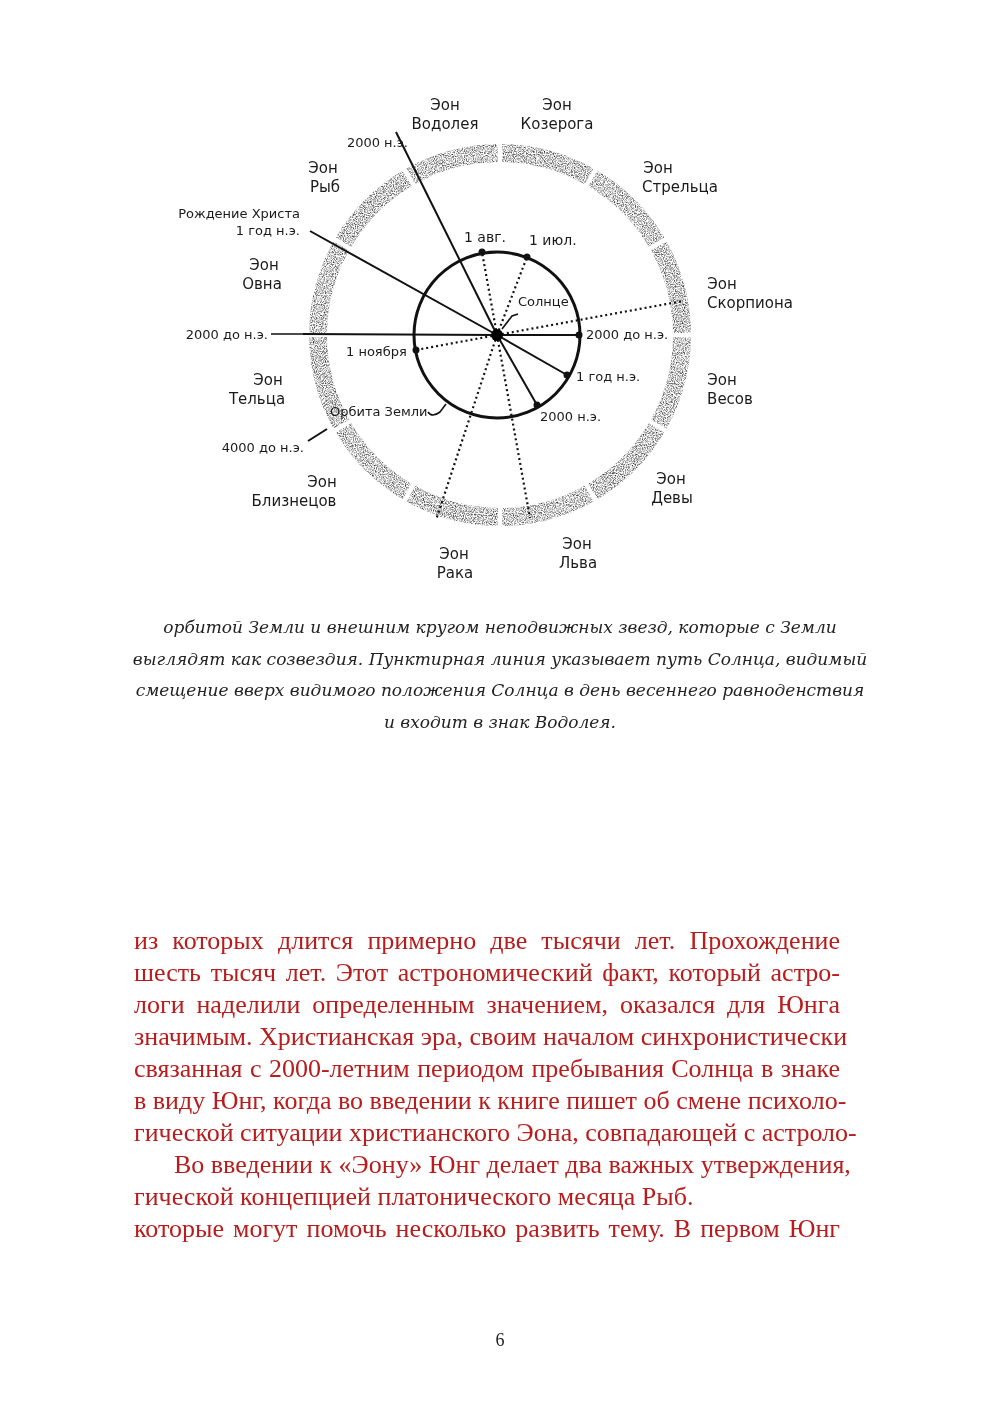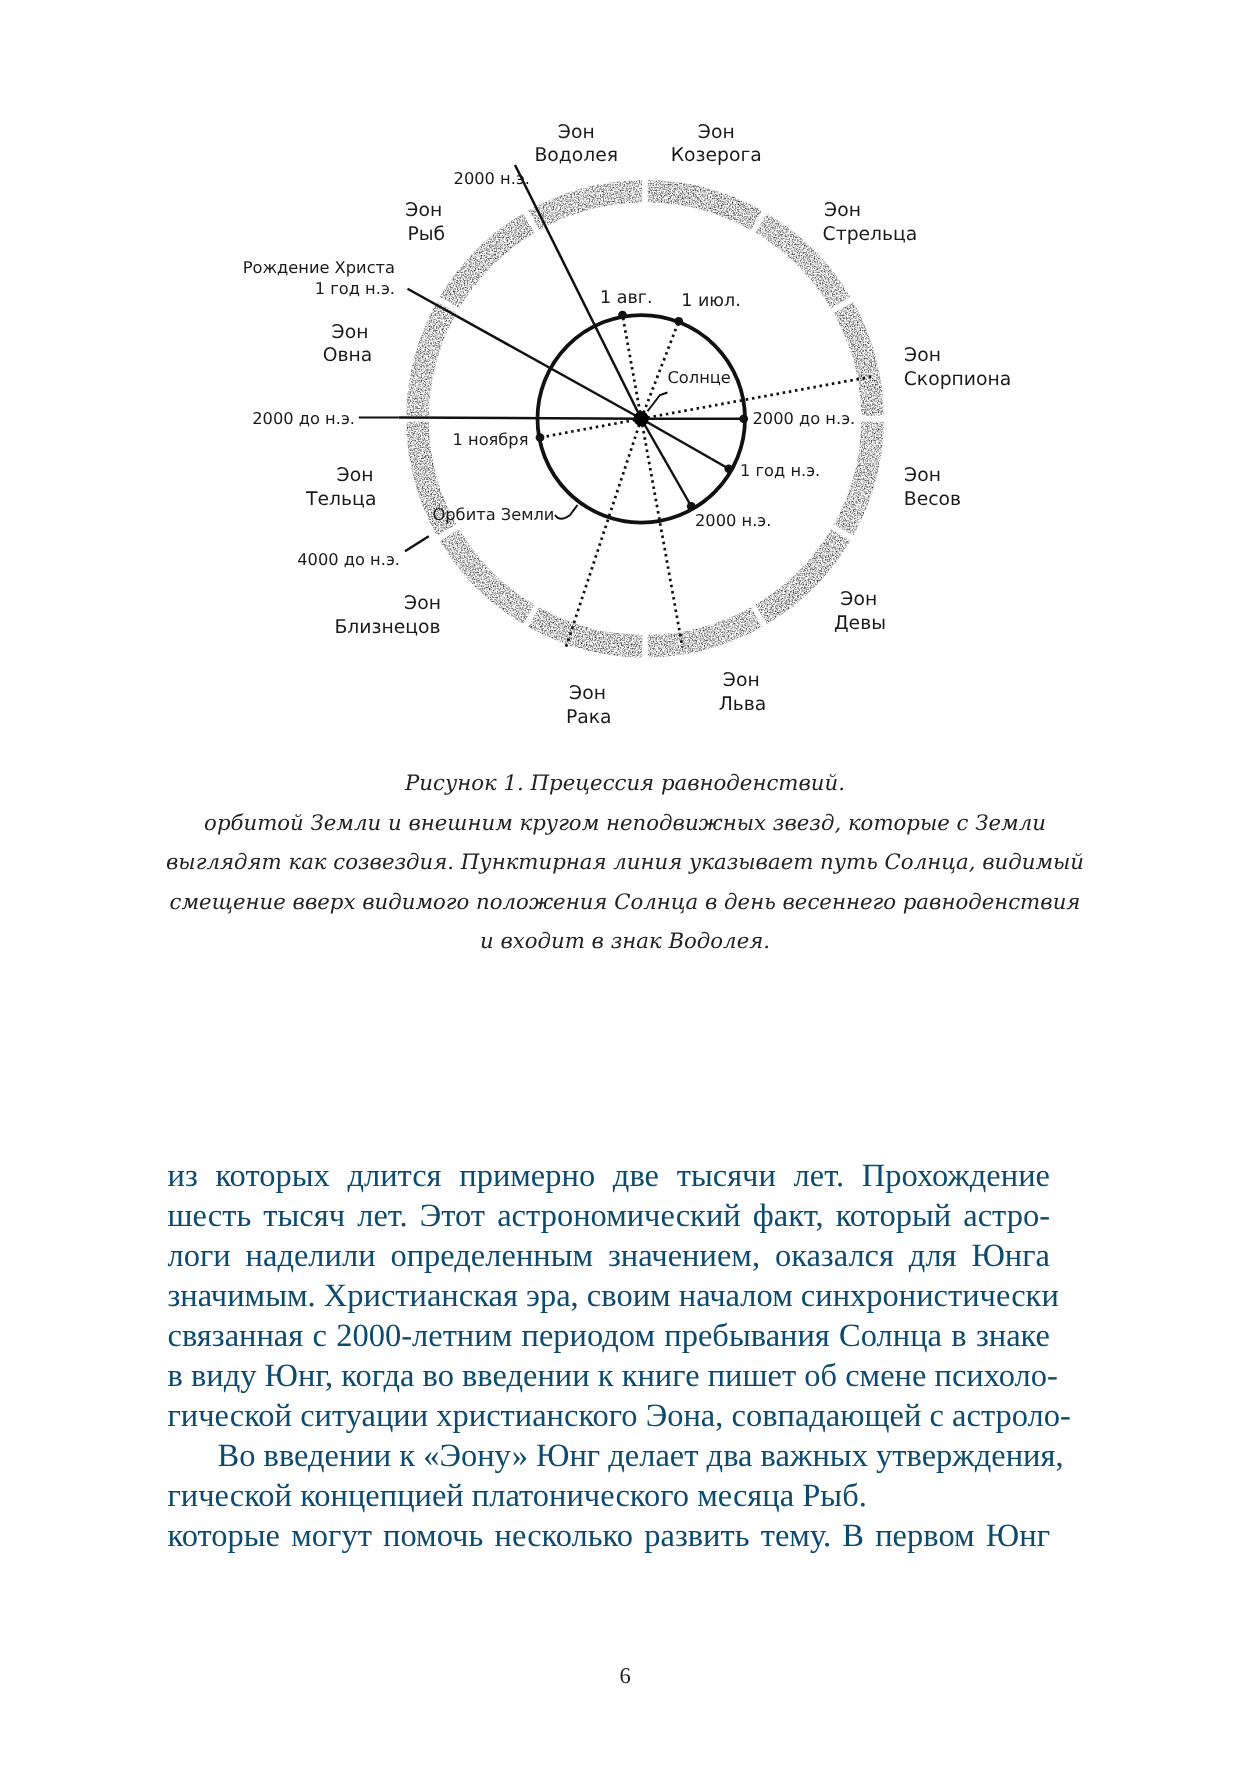--- a/index.html
+++ b/index.html
@@ -1,29 +1,29 @@
 <!DOCTYPE html>
 <html><head>
 <meta charset="utf-8">
 <style>
   html, body { margin: 0; padding: 0; background: #ffffff; }
   body { width: 1000px; height: 1418px; position: relative; overflow: hidden; color: #1a1a1a; }
-  #figure { position: absolute; left: 16px; top: 0; width: 945px; height: 600px; }
+  #figure { position: absolute; left: 0; top: 0; width: 945px; height: 600px; }
   #figure svg { position: absolute; left: 0; top: 0; }
   .lbl { font-family: "DejaVu Sans", sans-serif; font-size: 15px; fill: #1a1a1a; }
   .lbl-s { font-family: "DejaVu Sans", sans-serif; font-size: 13px; fill: #1a1a1a; }
   #caption {
     position: absolute; left: 100px; top: 612px; width: 800px;
     text-align: center; font-family: "DejaVu Serif", serif; font-style: italic;
     font-size: 17px; line-height: 31.5px; color: #222;
   }
   #caption .line { display: block; white-space: nowrap; }
   #body-text {
     position: absolute; left: 134px; top: 925px; width: 706px;
-    font-family: "Liberation Serif", serif; font-size: 26px; line-height: 32px; color: #0c4a6e;
+    font-family: "Liberation Serif", serif; font-size: 26px; line-height: 32px; color: #b91c1c;
   }
   #body-text .line { display: block; white-space: nowrap; text-align: justify; text-align-last: justify; }
   #body-text .line.last { text-align-last: left; }
   #body-text .line.indent { padding-left: 40px; }
   #page-number {
     position: absolute; left: 0; width: 1000px; top: 1330px; text-align: center;
     font-family: "Liberation Serif", serif; font-size: 18px; color: #222;
   }
 </style>
 </head>
@@ -129,21 +129,20 @@
     <text class="lbl-s" x="518" y="306">Солнце</text>
     <text class="lbl-s" x="346" y="356">1 ноября</text>
     <text class="lbl-s" x="330" y="416">Орбита Земли</text>
     <text class="lbl-s" x="586" y="339">2000 до н.э.</text>
     <text class="lbl-s" x="576" y="381">1 год н.э.</text>
     <text class="lbl-s" x="540" y="421">2000 н.э.</text>
   </svg>
 </div>
 
 <div id="caption">
-  <span class="line">Рисунок 1. Прецессия равноденствий.</span>
   <span class="line">орбитой Земли и внешним кругом неподвижных звезд, которые с Земли</span>
   <span class="line">выглядят как созвездия. Пунктирная линия указывает путь Солнца, видимый</span>
   <span class="line">смещение вверх видимого положения Солнца в день весеннего равноденствия</span>
   <span class="line">и входит в знак Водолея.</span>
 </div>
 
 <div id="body-text">
   <span class="line">из которых длится примерно две тысячи лет. Прохождение</span>
   <span class="line">шесть тысяч лет. Этот астрономический факт, который астро-</span>
   <span class="line">логи наделили определенным значением, оказался для Юнга</span>

